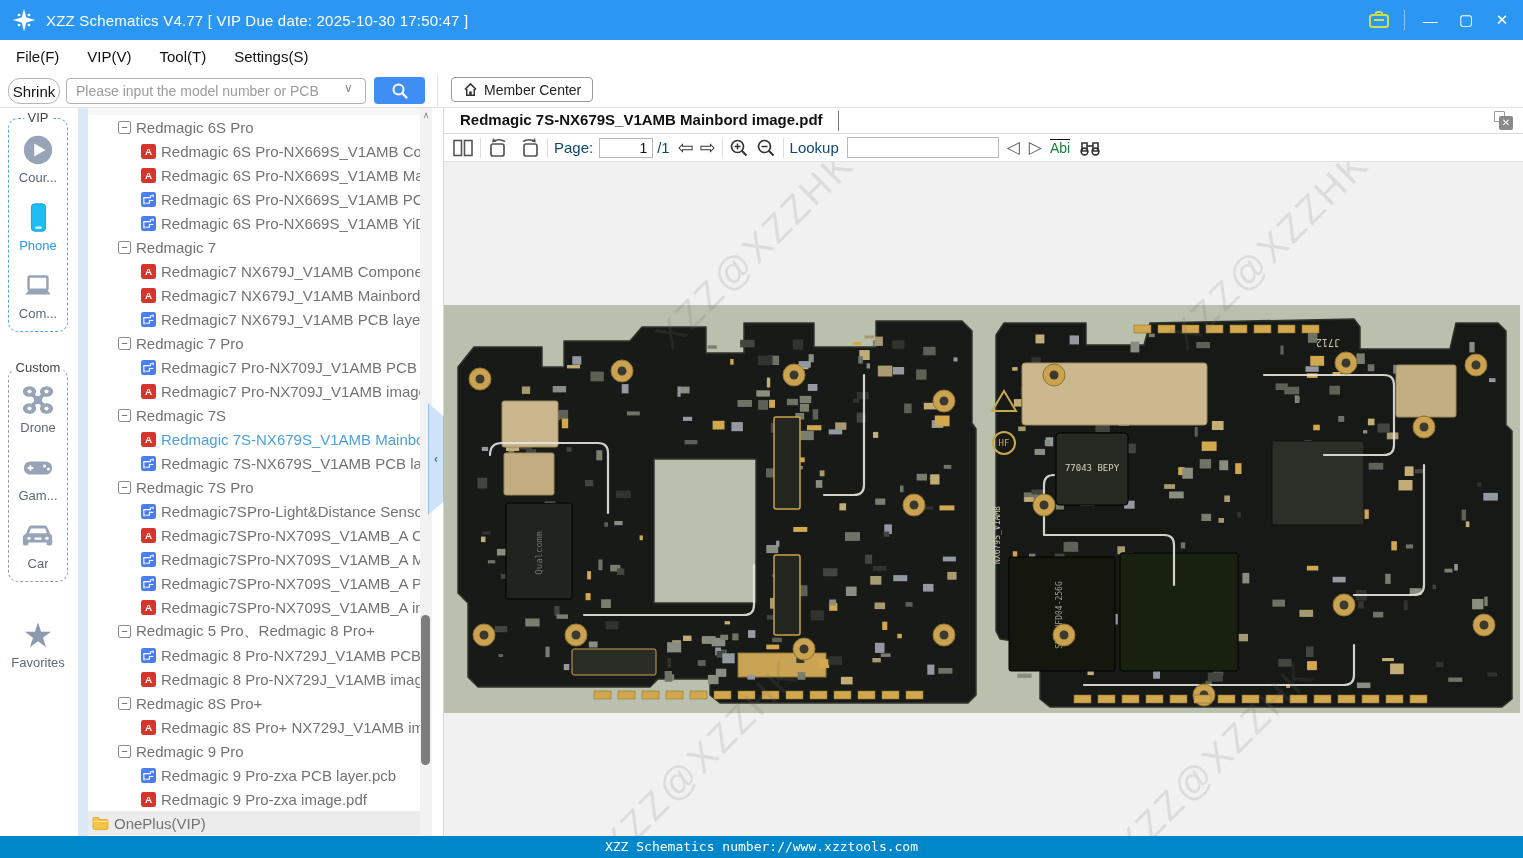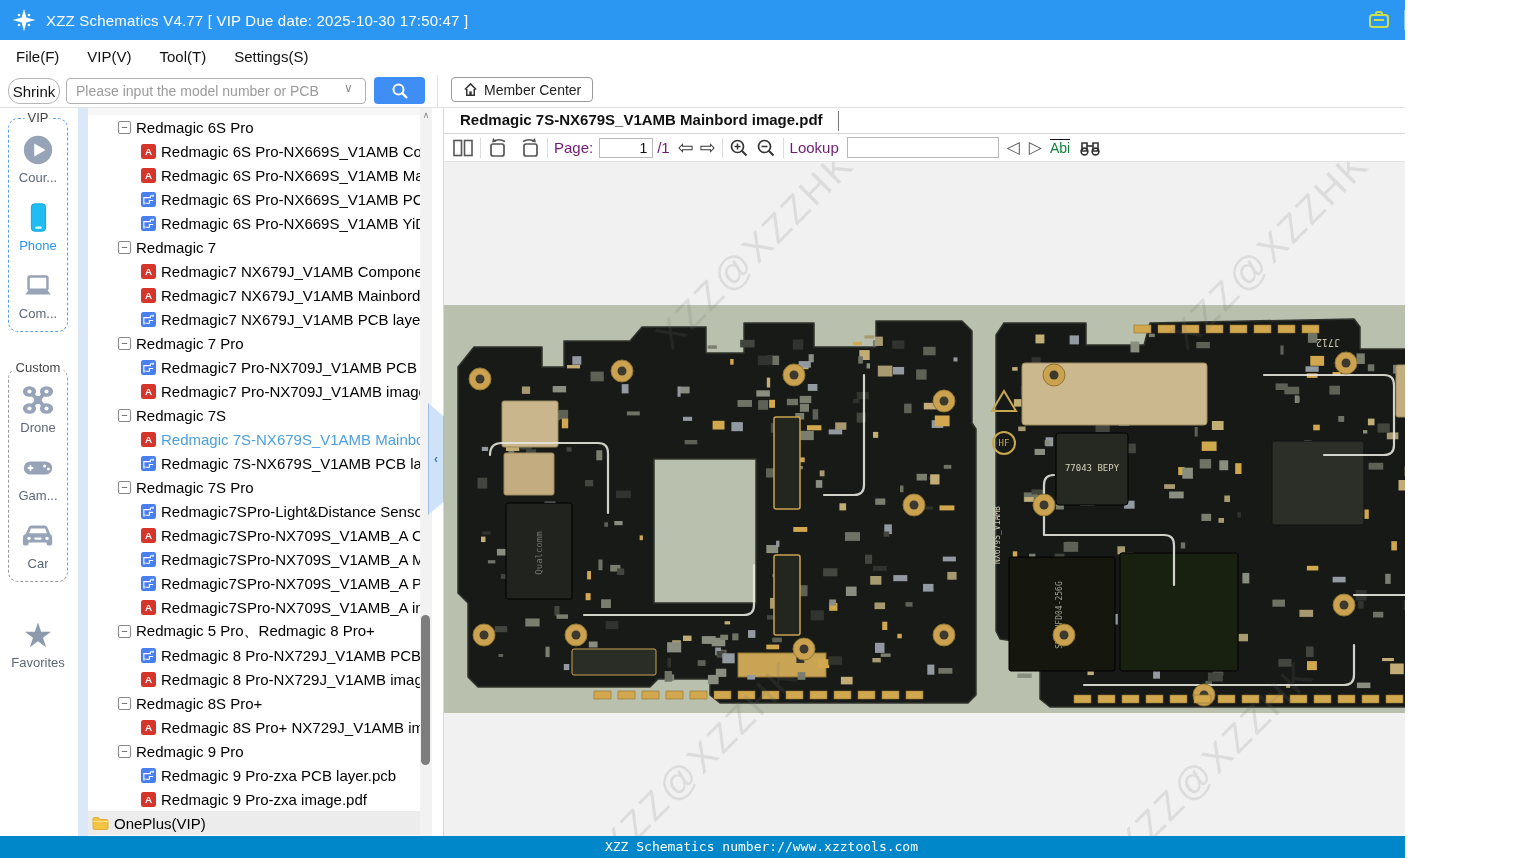--- a/index.html
+++ b/index.html
@@ -1,18 +1,18 @@
 <!DOCTYPE html>
 <html><head>
 <meta charset="utf-8">
 <style>
   * { margin:0; padding:0; box-sizing:border-box; }
   html,body { width:1523px; height:858px; overflow:hidden; }
   body { font-family:"Liberation Sans", sans-serif; background:#fff; }
-  #app { position:relative; width:1405px; height:858px; overflow:hidden; background:#fff; }
+  #app { position:relative; width:1523px; height:858px; overflow:hidden; background:#fff; }
   .abs { position:absolute; }
 
   
   #titlebar { left:0; top:0; width:1523px; height:40px; background:#2b97f2; display:flex; align-items:center; }
   #logo { width:26px; height:26px; margin-left:11px; }
   #title-text { color:#fff; font-size:15px; margin-left:9px; letter-spacing:.2px; }
   #win-controls { position:absolute; right:10px; top:0; height:40px; display:flex; align-items:center; gap:14px; }
   .winbtn { color:#fff; width:22px; height:22px; display:flex; align-items:center; justify-content:center; font-size:15px; }
   #vc-sep { width:1px; height:20px; background:rgba(255,255,255,.45); }
 
@@ -43,21 +43,21 @@
   .side-item.active .lbl { color:#2b97f2; }
   #favorites-item { position:absolute; left:8px; top:618px; width:60px; display:flex; flex-direction:column; align-items:center; gap:3px; }
   #favorites-item .star { font-size:34px; color:#8d99ad; line-height:34px; }
   #favorites-item .lbl { font-size:13px; color:#5c6878; }
 
   
   #tree-panel { left:88px; top:108px; width:332px; height:728px; background:#f7f7f7; overflow:hidden; }
   #tree-rows { position:absolute; left:0; top:7px; width:332px; }
   .trow { height:24px; display:flex; align-items:center; background:#fff; white-space:nowrap; overflow:hidden; }
   .trow.folder { background:#ececec; }
-  .trow .tlabel { font-size:15px; color:#000000; margin-left:5px; overflow:hidden; }
+  .trow .tlabel { font-size:15px; color:#737373; margin-left:5px; overflow:hidden; }
   .trow.sel .tlabel { color:#4da0e0; }
   .expander { width:13px; height:13px; border:1px solid #8a8a8a; border-radius:2px; color:#555; font-size:11px; line-height:11px; text-align:center; margin-left:30px; flex:none; }
   .ficon { width:15px; height:15px; margin-left:53px; flex:none; }
   .foldicon { width:17px; height:14px; margin-left:4px; flex:none; }
 
   
   #tree-scroll { left:420px; top:108px; width:12px; height:728px; background:#f2f2f2; }
   #tree-scroll-up { left:421px; top:110px; width:10px; height:10px; color:#8a8a8a; font-size:9px; text-align:center; }
   #tree-thumb { left:421px; top:615px; width:9px; height:150px; background:#7d7d7d; border-radius:5px; }
   #panel-divider { left:443px; top:108px; width:1px; height:728px; background:#d7d7d7; }
@@ -72,21 +72,21 @@
   #tabstrip { position:absolute; left:0; top:0; width:1079px; height:26px; background:#fff; border-bottom:1px solid #d8d8d8; }
   #tab-title { position:absolute; left:16px; top:3px; font-size:15px; font-weight:bold; color:#111; }
   #tab-sep { position:absolute; left:394px; top:3px; width:1px; height:20px; background:#777; }
   #closeall { position:absolute; left:1050px; top:3px; width:20px; height:20px; }
   #closeall .back { position:absolute; left:0; top:0; width:11px; height:11px; border:1.5px solid #9a9a9a; background:#fff; border-radius:1px; }
   #closeall .front { position:absolute; left:5px; top:5px; width:14px; height:14px; background:#8a8a8a; border-radius:2px; color:#fff; font-size:10px; line-height:14px; text-align:center; }
 
   #toolbar { position:absolute; left:0; top:26px; width:1079px; height:28px; background:#fff; border-bottom:1px solid #e0e0e0; display:flex; align-items:center; }
   .tb-sep { width:1px; height:20px; background:#ddd; margin:0 6px; flex:none; }
   .tb-ic { flex:none; display:flex; align-items:center; justify-content:center; }
-  .tb-txt { font-size:15px; color:#701a75; flex:none; }
+  .tb-txt { font-size:15px; color:#0c4a6e; flex:none; }
   #page-input { width:54px; height:20px; border:1px solid #b8b8b8; font-size:14px; text-align:right; padding-right:5px; margin:0 4px 0 6px; font-family:"Liberation Sans",sans-serif; color:#111; flex:none; }
   #lookup-input { width:152px; height:21px; border:1px solid #b8b8b8; margin:0 8px; font-size:13px; padding:0 5px; font-family:"Liberation Sans",sans-serif; flex:none; }
   .blockarrow { font-size:19px; color:#333; line-height:20px; }
   .tri { font-size:17px; color:#555; line-height:20px; }
   #abi { font-size:14px; color:#15803d; border-top:1.5px solid #111; padding-top:0px; margin:0 8px; flex:none; }
 
   #canvas { position:absolute; left:0; top:54px; width:1079px; height:674px; background:#f1f1f1; overflow:hidden; }
   #pcb-art { position:absolute; left:0; top:143px; width:1076px; height:408px; display:block; }
   .wm { position:absolute; transform:translate(-50%,-50%) rotate(-45deg); font-size:38px; letter-spacing:3px; color:rgba(115,115,115,0.16); white-space:nowrap; font-family:"Liberation Sans",sans-serif; }
 

